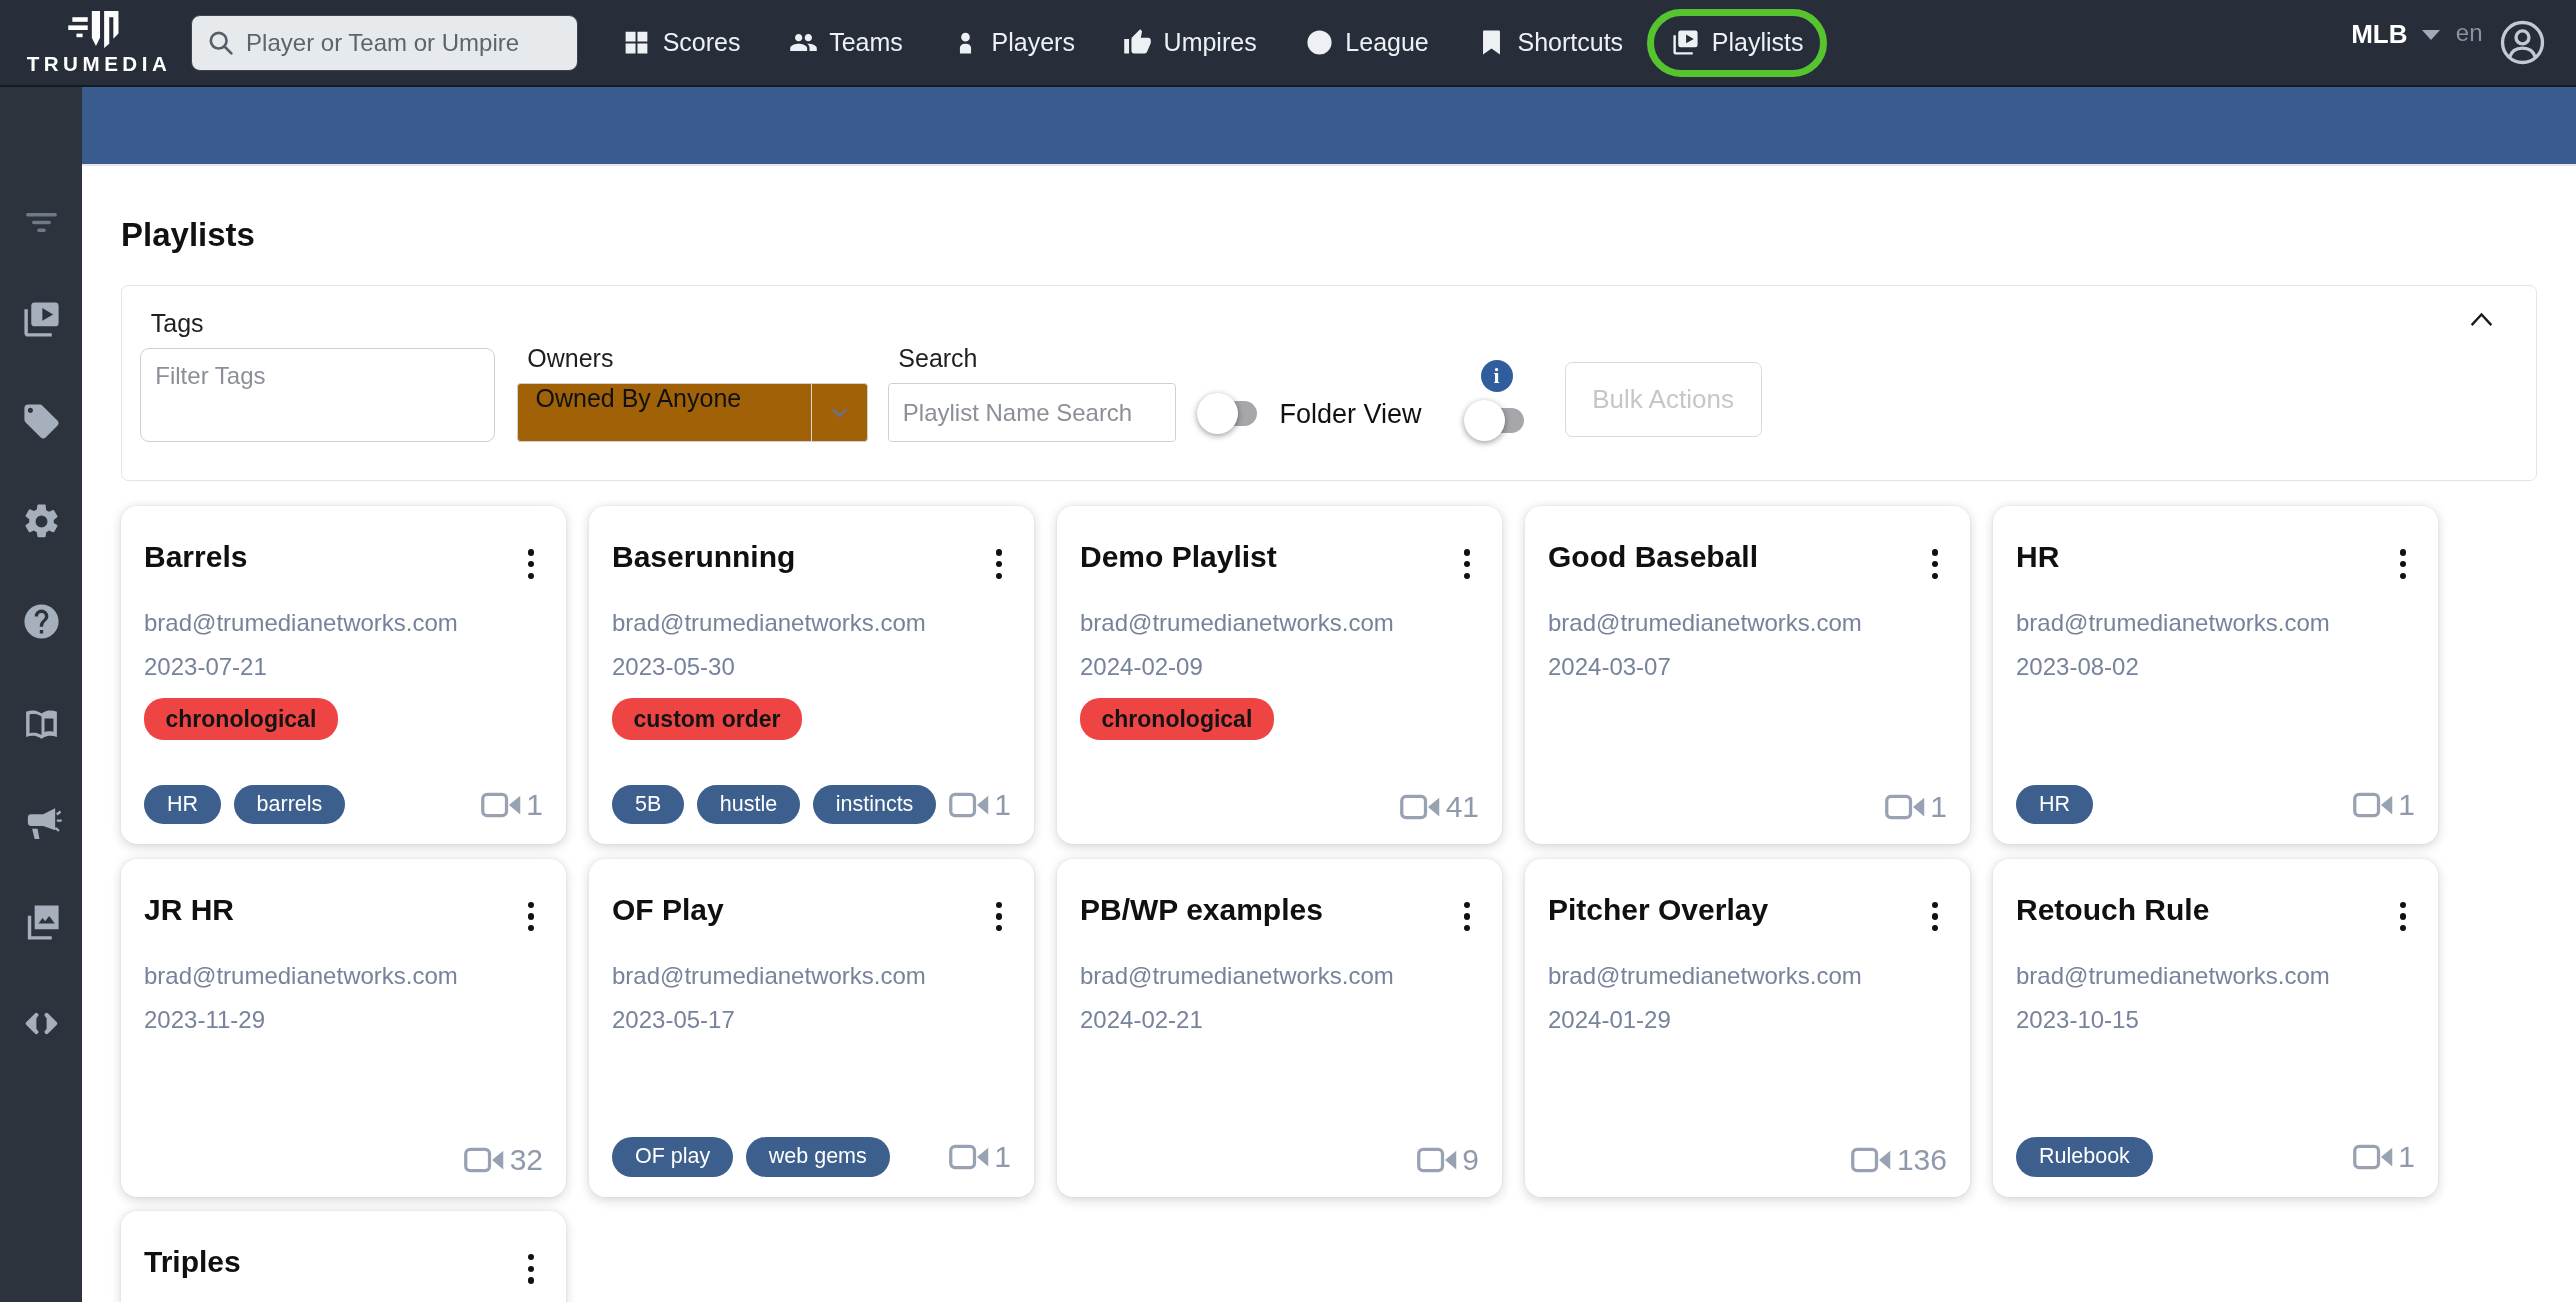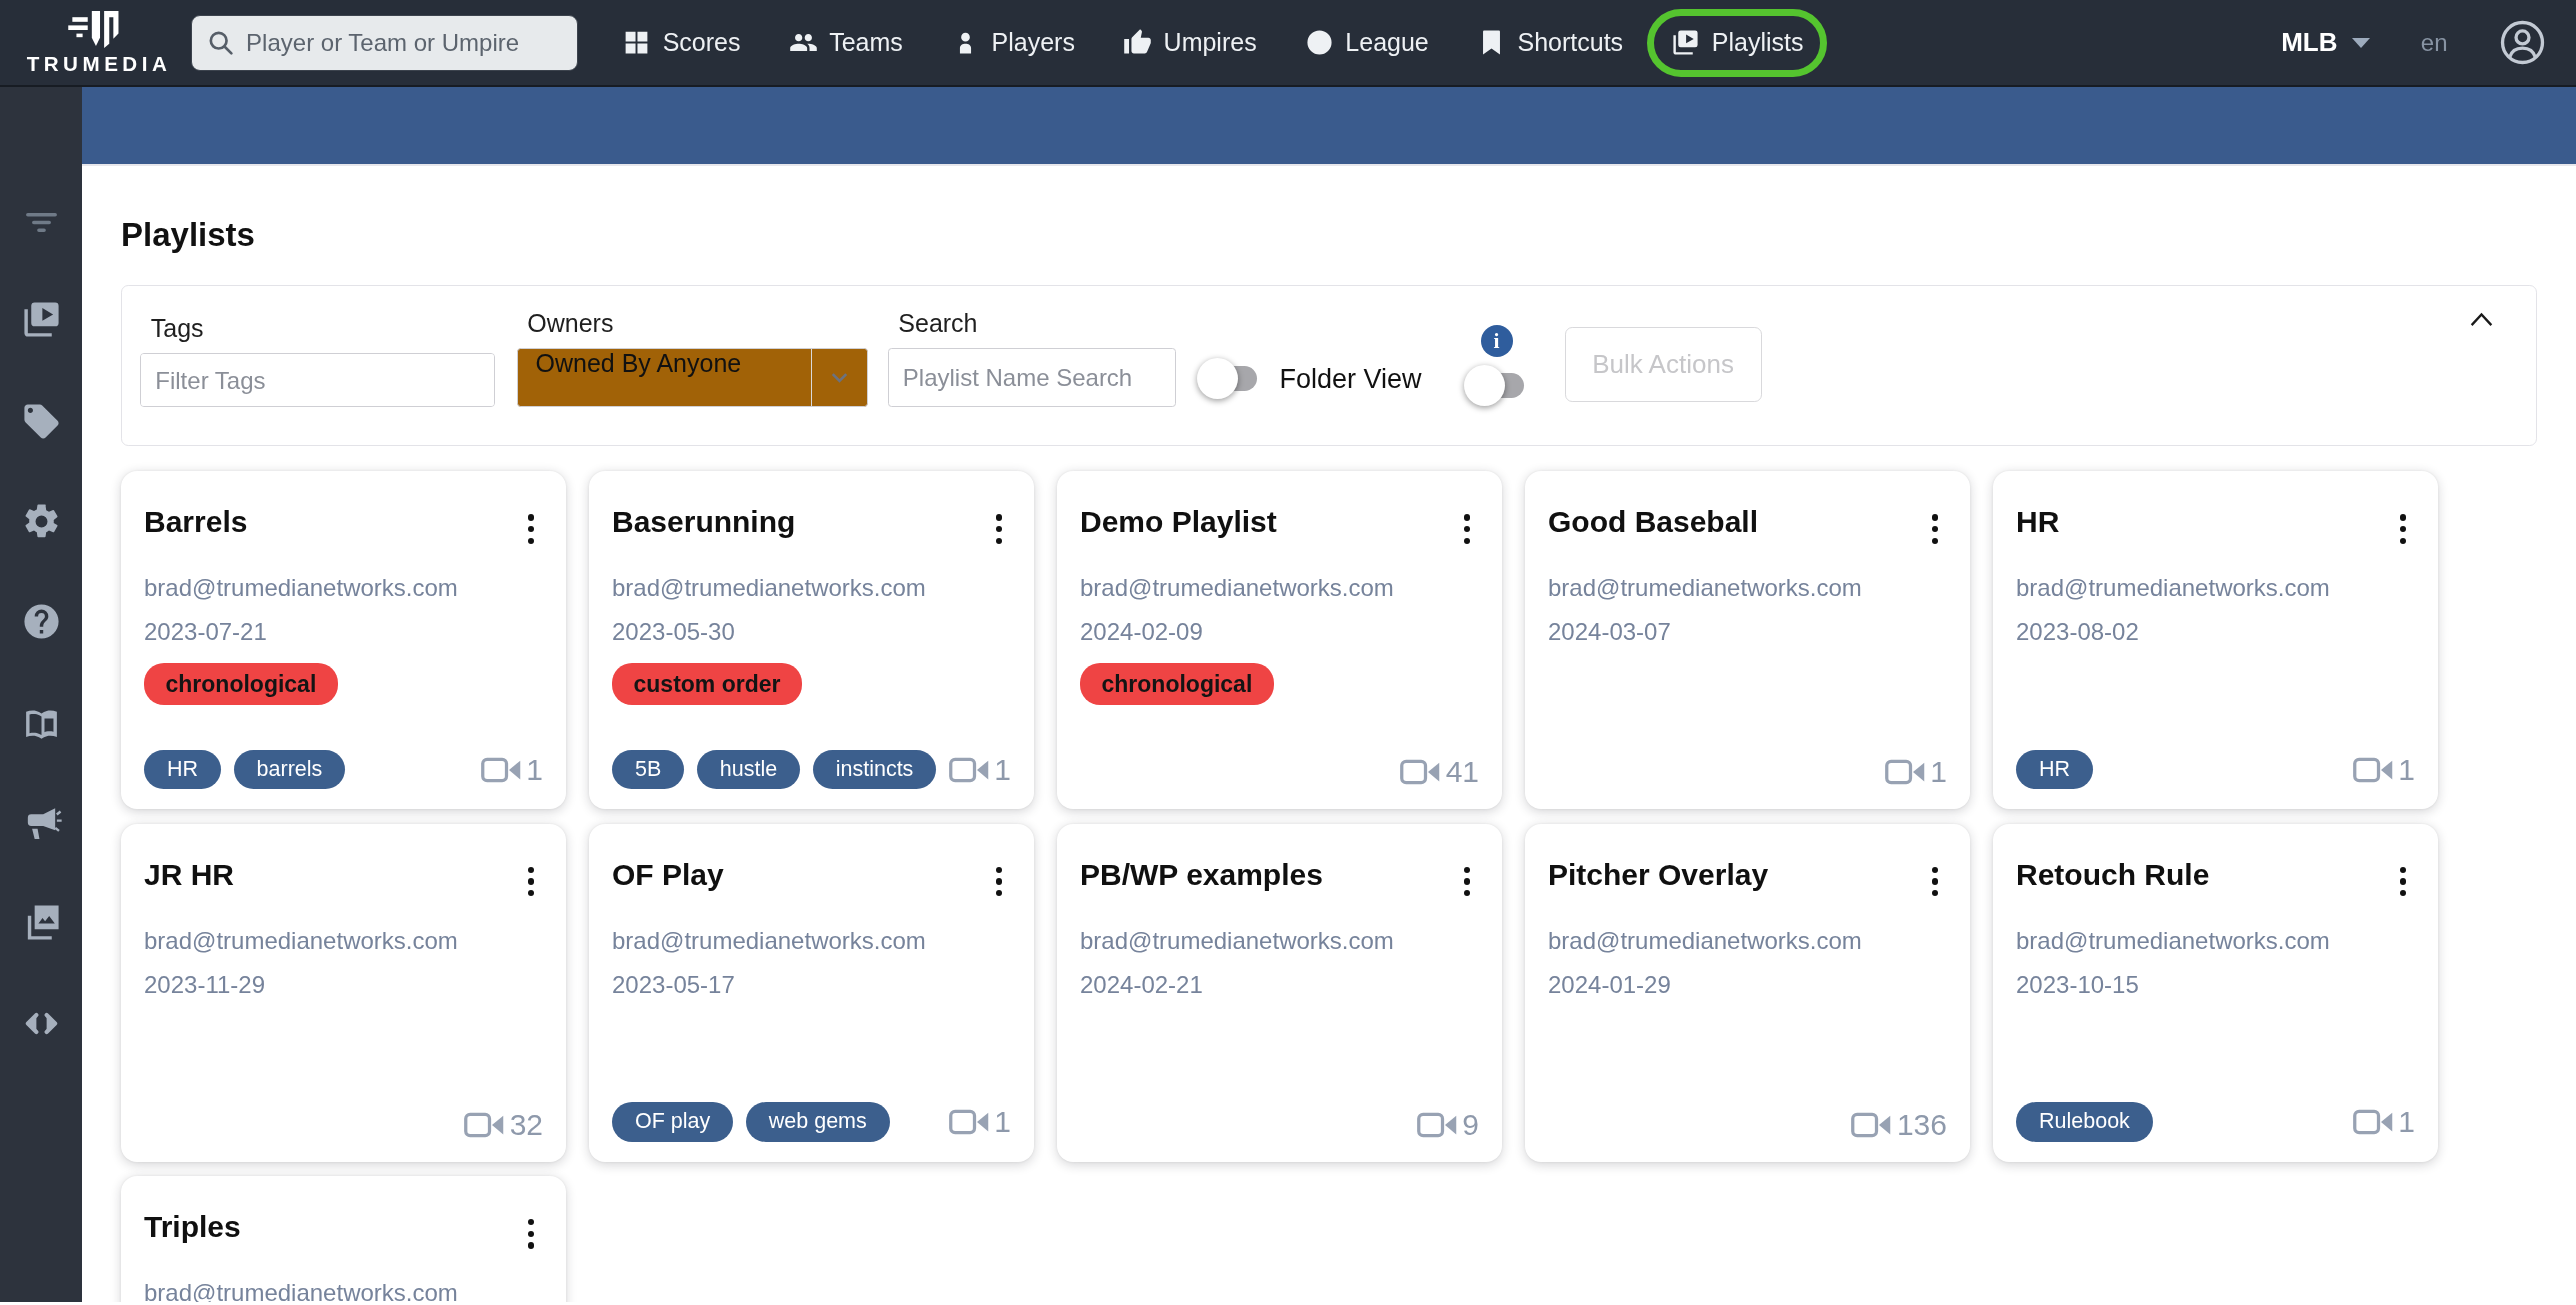--- a/index.html
+++ b/index.html
@@ -30,21 +30,21 @@
   .searchbox input::placeholder { color:#5c646e; }
   .nav { display:flex; align-items:center; margin-left:20px; }
   .nav-item {
     display:flex; align-items:center; gap:11.7px; color:#eef1f4; font-size:25px;
     padding: 12.5px 17px; border: 7.2px solid transparent; border-radius: 43px; cursor:pointer;
     white-space: nowrap;
   }
   .nav-item.highlighted { border-color:#55c42f; }
   .nav-item .ic { width:29px; height:29px; display:flex; }
   .nav-item .ic svg { width:29px; height:29px; fill:#eef1f4; color:#eef1f4; }
-  .topbar-right { margin-left:auto; display:flex; align-items:center; margin-right:30.5px; gap:51px; }
+  .topbar-right { margin-left:auto; display:flex; align-items:flex-start; margin-right:30.5px; gap:16px; }
   .league { display:flex; align-items:center; gap:14.3px; color:#fff; font-size:26px; font-weight:bold; cursor:pointer; }
   .caret-down { width:0; height:0; border-left:9px solid transparent; border-right:9px solid transparent; border-top:10.8px solid #9dabbd; }
   .locale { color:#8793a3; font-size:24px; cursor:pointer; }
   .avatar { width:47px; height:47px; color:#c3cad4; cursor:pointer; }
   .avatar svg { width:47px; height:47px; }
   
   .layout { display:flex; height:1215px; }
   .sidebar { width:82px; background:#2d333d; position:relative; flex-shrink:0; }
   .side-ic {
     position:absolute; left:0; width:82px; display:flex; justify-content:center; cursor:pointer;
@@ -57,21 +57,21 @@
   .content { padding: 0 39px; }
   .page-title { font-size:33px; font-weight:bold; color:#111; margin-top:50px; }
   
   .filter-panel {
     margin-top: 30.5px; border:1.8px solid #e3e3e8; border-radius:7.2px; background:#fff;
     padding: 23px 21.5px 38px 18px; position:relative; display:flex; align-items:flex-end;
   }
   .fcol { display:flex; flex-direction:column; }
   .flabel { font-size:25px; color:#1f1f1f; margin-left:10.8px; margin-bottom:10.8px; }
   .tags-input {
-    width:355px; height:54px; border:1.8px solid #cfcfd4; border-radius:4px; resize:none;
+    width:355px; height:94px; border:1.8px solid #cfcfd4; border-radius:9px; resize:none;
     font-size:24px; padding:12.5px 14.3px; color:#222; outline:none; font-family:"Liberation Sans",sans-serif;
   }
   .tags-input::placeholder { color:#8b8f98; }
   .owners-col { margin-left:21.5px; }
   .select {
     width:351px; height:59px; border:1.8px solid #cfcfd4; border-radius:3.6px; display:flex;
     align-items:flex-start; cursor:pointer; background:#a16207;
   }
   .select-value { flex:1; font-size:25px; color:#111; padding-left:18px; }
   .select-chev { width:56px; align-self:stretch; border-left:1.8px solid #d9d9dc; display:flex; align-items:center; justify-content:center; }

